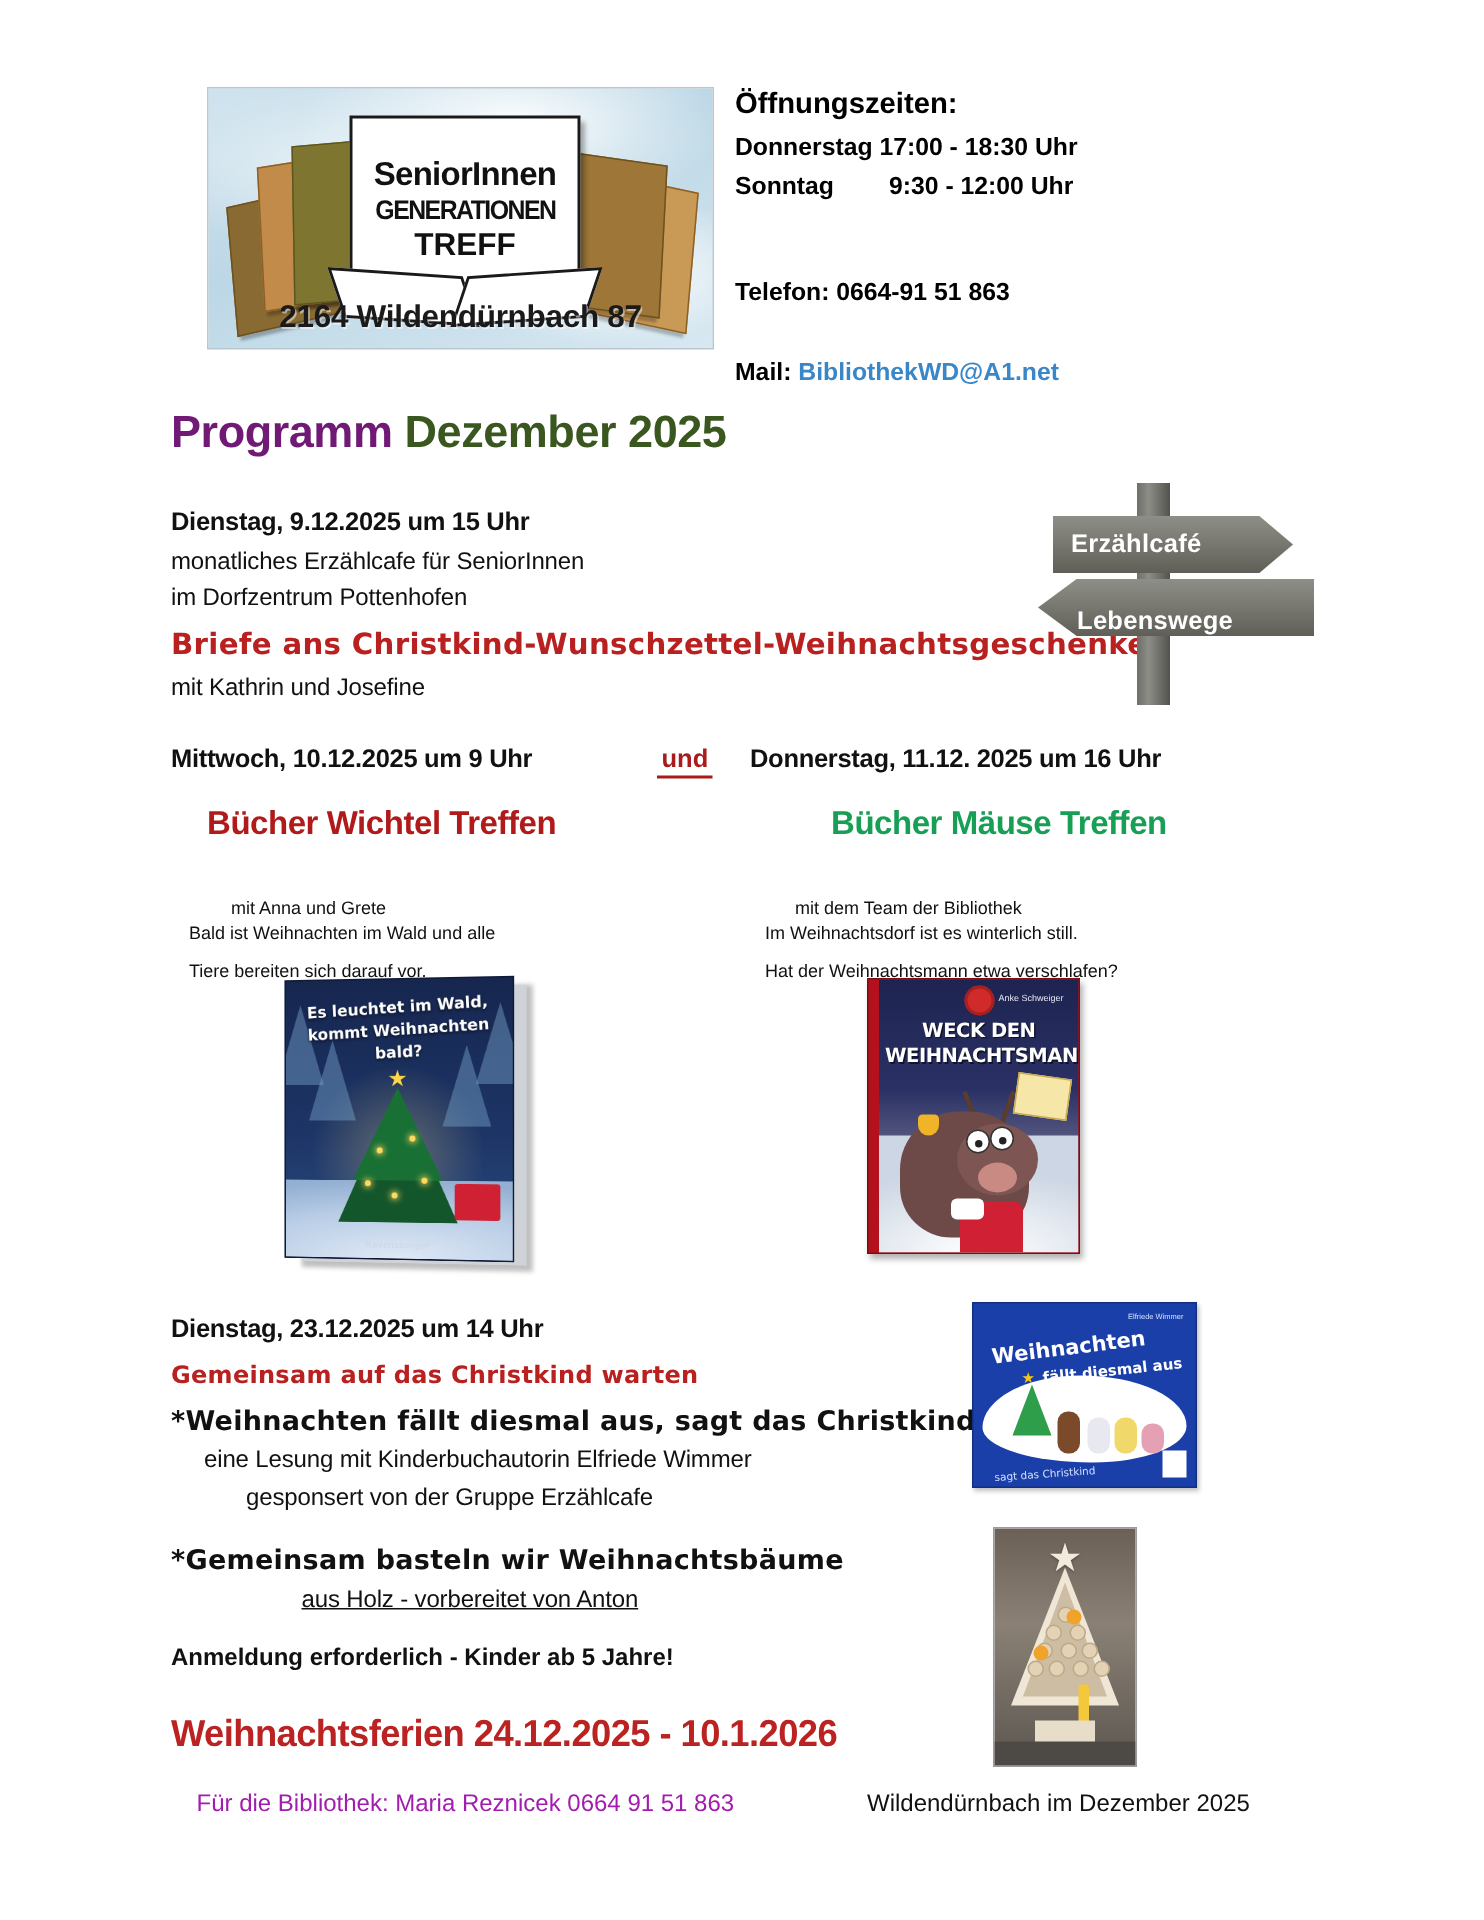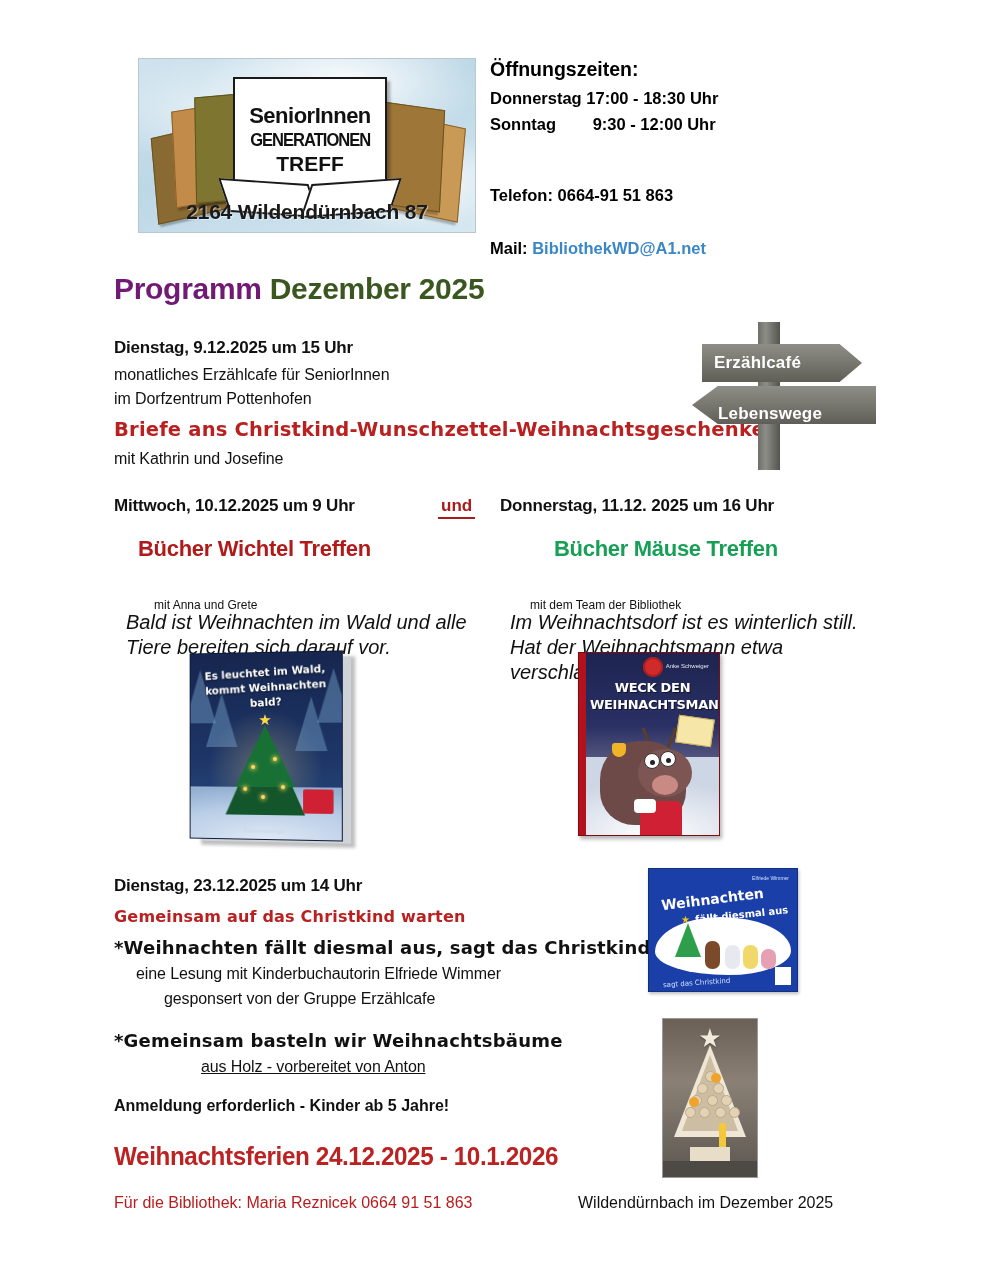--- a/index.html
+++ b/index.html
@@ -154,21 +154,21 @@
   .tc-head { position:relative; height:34px; margin-top:12px; }
   .tc-head .hd { position:absolute; top:0; font-weight:bold; font-size:22px;
                  letter-spacing:-.3px; }
   .tc-head .hd-left { left:24px; color:#b01a1a; }
   .tc-head .hd-right{ left:404px; color:#17a055;margin-left:36px; }
   .tc-sub { position:relative; height:26px; }
   .tc-sub .sb { position:absolute; top:0; font-size:12px;margin-top:28px; }
   .tc-sub .sb-left { left:40px; }
   .tc-sub .sb-right{ left:416px; }
   .tc-desc { position:relative; margin-top:14px; height:56px; }
-  .tc-desc .ds { position:absolute; top:0; font-size:20px; line-height:25px;font-style:italic; }
+  .tc-desc .ds { position:absolute; top:0; font-size:12px; line-height:25px; }
   .tc-desc .ds-left { left:12px; }
   .tc-desc .ds-right{ left:396px; }
 
   
   .book1 {
     position:absolute; left:188px; top:652px; width:152px; height:186px;
     background:#1b2f5e;
     border:1px solid #0e1a36;
     box-shadow: 10px 4px 0 -2px #cfd3d8, 12px 6px 3px rgba(0,0,0,.25);
     overflow:hidden;
@@ -306,21 +306,21 @@
     background:#e3d3b4; border:1px solid #bda98a; }
   .wt-o { position:absolute; width:10px; height:10px; border-radius:50%; background:#f0a32a; }
   .wt-floor { position:absolute; left:0; right:0; bottom:0; height:16px; background:#4d4a46; }
 
   
   .ferien {
     position:absolute; left:114px; top:1142px;
     font-weight:bold; font-size:25px; color:#bb2222; letter-spacing:-.4px;
     transform: scaleX(.97); transform-origin:left center;
   }
-  .foot-left  { position:absolute; left:114px; top:1194px; font-size:16px; color:#b91c1c; }
+  .foot-left  { position:absolute; left:131px; top:1194px; font-size:16px; color:#a21caf; }
   .foot-right { position:absolute; left:578px; top:1194px; font-size:16px; color:#111; }
 </style>
 </head>
 <body>
 
 <div class="header">
 
   <div class="logo-box">
     <div class="bk bk1"></div>
     <div class="bk bk2"></div>

